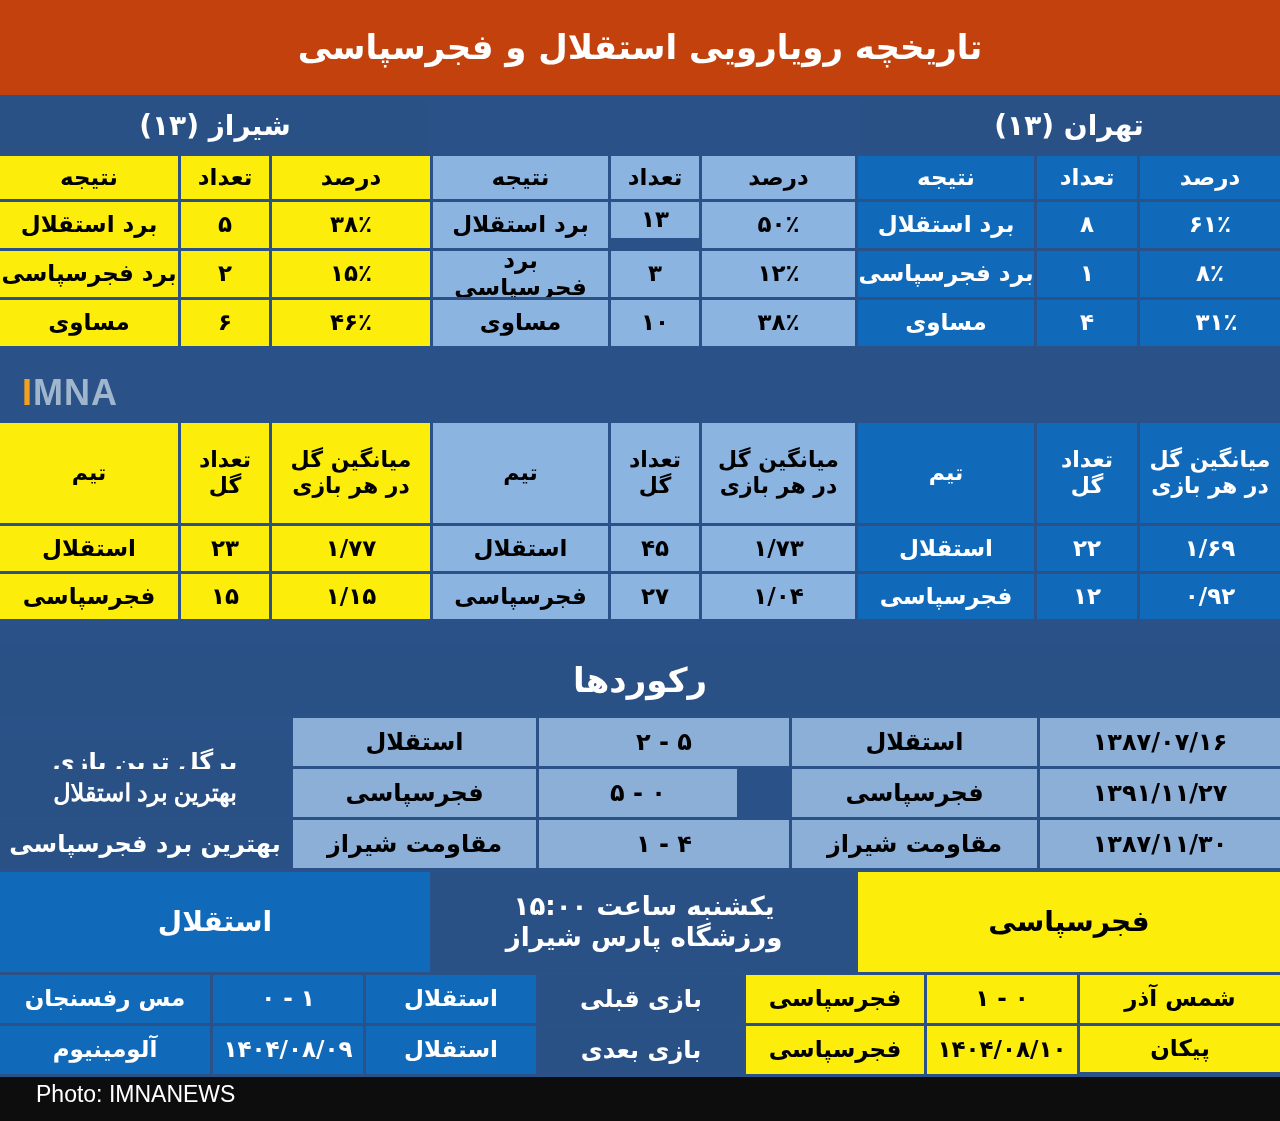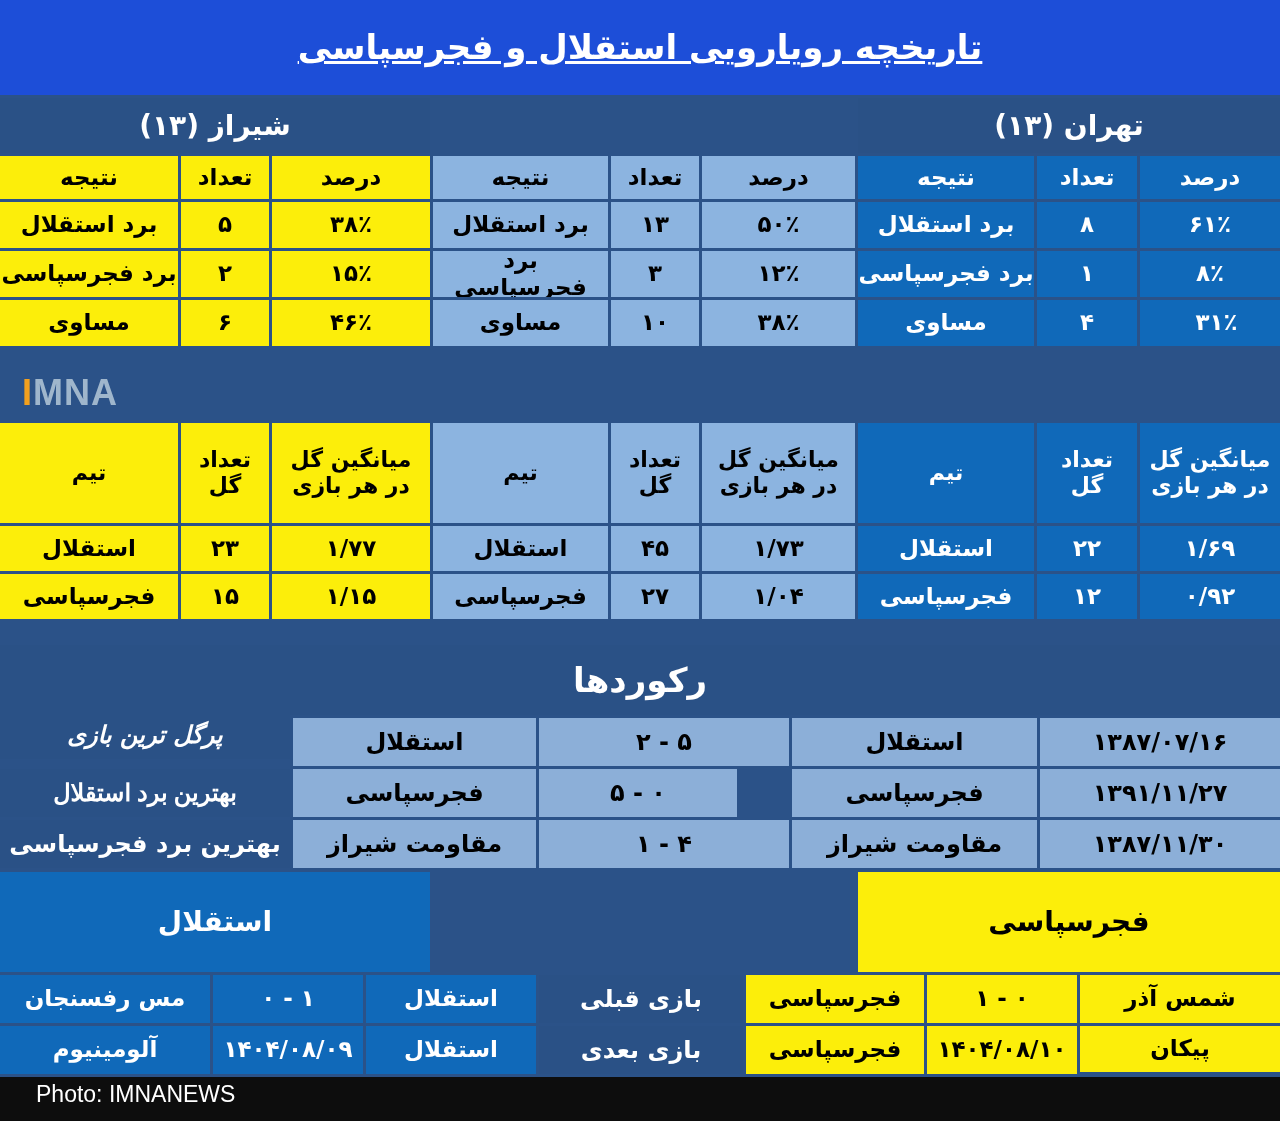--- a/index.html
+++ b/index.html
@@ -23,21 +23,21 @@
     display:flex;
     align-items:center;
     justify-content:center;
     text-align:center;
     line-height:1.18;
     direction:rtl;
     overflow:hidden;
     white-space:pre-line;
   }
   
-  .c-navy   {background:#1d4ed8;color:#ffffff;text-decoration:underline;}
+  .c-navy   {background:#c2410c;color:#ffffff;}
   .c-navy2  {background:#2a5186;color:#ffffff;}
   .c-blue   {background:#1069b9;color:#ffffff;}
   .c-lblue  {background:#8cb4e0;color:#000000;}
   .c-lblue2 {background:#8cafd8;color:#000000;}
   .c-yellow {background:#fcee0a;color:#000000;}
   .c-dark   {background:#0d0d0d;color:#ffffff;}
 
   .bold{font-weight:bold;}
   .t28{font-size:28px;}
   .t26{font-size:26px;}
@@ -83,21 +83,21 @@
   <div class="cell c-lblue bold t23" style="left:702px;top:156px;width:153px;height:43px;">درصد</div>
 
   <div class="cell c-blue bold t23" style="left:858px;top:156px;width:176px;height:43px;">نتیجه</div>
   <div class="cell c-blue bold t23" style="left:1037px;top:156px;width:100px;height:43px;">تعداد</div>
   <div class="cell c-blue bold t23" style="left:1140px;top:156px;width:140px;height:43px;">درصد</div>
 
   <div class="cell c-yellow bold t23" style="left:0;top:202px;width:178px;height:46px;">برد استقلال</div>
   <div class="cell c-yellow bold t23" style="left:181px;top:202px;width:88px;height:46px;">۵</div>
   <div class="cell c-yellow bold t23" style="left:272px;top:202px;width:158px;height:46px;">۳۸٪</div>
   <div class="cell c-lblue bold t23" style="left:433px;top:202px;width:175px;height:46px;">برد استقلال</div>
-  <div class="cell c-lblue bold t23" style="left:611px;top:202px;width:88px;height:46px;">۱۳</div>
+  <div class="cell c-lblue bold t23" style="left:611px;top:202px;width:88px;height:36px;">۱۳</div>
   <div class="cell c-lblue bold t23" style="left:702px;top:202px;width:153px;height:46px;">۵۰٪</div>
   <div class="cell c-blue bold t23" style="left:858px;top:202px;width:176px;height:46px;">برد استقلال</div>
   <div class="cell c-blue bold t23" style="left:1037px;top:202px;width:100px;height:46px;">۸</div>
   <div class="cell c-blue bold t23" style="left:1140px;top:202px;width:140px;height:46px;">۶۱٪</div>
 
   <div class="cell c-yellow bold t23" style="left:0;top:251px;width:178px;height:46px;">برد فجرسپاسی</div>
   <div class="cell c-yellow bold t23" style="left:181px;top:251px;width:88px;height:46px;">۲</div>
   <div class="cell c-yellow bold t23" style="left:272px;top:251px;width:158px;height:46px;">۱۵٪</div>
   <div class="cell c-lblue bold t23" style="left:433px;top:251px;width:175px;height:46px;">برد فجرسپاسی</div>
   <div class="cell c-lblue bold t23" style="left:611px;top:251px;width:88px;height:46px;">۳</div>
@@ -151,39 +151,43 @@
   <div class="cell c-yellow bold t23" style="left:272px;top:574px;width:158px;height:45px;">۱/۱۵</div>
   <div class="cell c-lblue bold t23" style="left:433px;top:574px;width:175px;height:45px;">فجرسپاسی</div>
   <div class="cell c-lblue bold t23" style="left:611px;top:574px;width:88px;height:45px;">۲۷</div>
   <div class="cell c-lblue bold t23" style="left:702px;top:574px;width:153px;height:45px;">۱/۰۴</div>
   <div class="cell c-blue bold t23" style="left:858px;top:574px;width:176px;height:45px;">فجرسپاسی</div>
   <div class="cell c-blue bold t23" style="left:1037px;top:574px;width:100px;height:45px;">۱۲</div>
   <div class="cell c-blue bold t23" style="left:1140px;top:574px;width:140px;height:45px;">۰/۹۲</div>
 
   <div class="cell c-navy2 bold t34" style="left:0;top:645px;width:1280px;height:70px;">رکوردها</div>
 
-  <div class="cell c-navy2 bold t24" style="left:0;top:711px;width:290px;height:48px;font-style:italic;">پرگل ترین بازی</div>
+  <div class="cell c-navy2 bold t24" style="left:0;top:738px;width:290px;height:48px;">پرگل ترین بازی</div>
   <div class="cell c-lblue2 bold t24" style="left:293px;top:718px;width:243px;height:48px;">استقلال</div>
   <div class="cell c-lblue2 bold t24" style="left:539px;top:718px;width:250px;height:48px;">۵ - ۲</div>
   <div class="cell c-lblue2 bold t24" style="left:792px;top:718px;width:245px;height:48px;" style-note="overridden below">استقلال</div>
   <div class="cell c-lblue2 bold t24" style="left:1040px;top:718px;width:240px;height:48px;">۱۳۸۷/۰۷/۱۶</div>
 
   <div class="cell c-navy2 bold t24" style="left:0;top:769px;width:290px;height:48px;font-family:Liberation Serif, serif;">بهترین برد استقلال</div>
   <div class="cell c-lblue2 bold t24" style="left:293px;top:769px;width:243px;height:48px;">فجرسپاسی</div>
   <div class="cell c-lblue2 bold t24" style="left:539px;top:769px;width:198px;height:48px;">۰ - ۵</div>
   <div class="cell c-lblue2 bold t24" style="left:792px;top:769px;width:245px;height:48px;">فجرسپاسی</div>
   <div class="cell c-lblue2 bold t24" style="left:1040px;top:769px;width:240px;height:48px;">۱۳۹۱/۱۱/۲۷</div>
 
   <div class="cell c-navy2 bold t24" style="left:0;top:820px;width:290px;height:48px;">بهترین برد فجرسپاسی</div>
   <div class="cell c-lblue2 bold t24" style="left:293px;top:820px;width:243px;height:48px;">مقاومت شیراز</div>
   <div class="cell c-lblue2 bold t24" style="left:539px;top:820px;width:250px;height:48px;">۴ - ۱</div>
   <div class="cell c-lblue2 bold t24" style="left:792px;top:820px;width:245px;height:48px;">مقاومت شیراز</div>
   <div class="cell c-lblue2 bold t24" style="left:1040px;top:820px;width:240px;height:48px;">۱۳۸۷/۱۱/۳۰</div>
 
   <div class="cell c-blue bold t28" style="left:0;top:872px;width:430px;height:100px;">استقلال</div>
+  <div class="cell c-navy2 bold t26" style="left:433px;top:872px;width:422px;height:100px;flex-direction:column;">
+    <span>یکشنبه ساعت ۱۵:۰۰</span>
+    <span>ورزشگاه پارس شیراز</span>
+  </div>
   <div class="cell c-yellow bold t28" style="left:858px;top:872px;width:422px;height:100px;">فجرسپاسی</div>
 
   <div class="cell c-blue bold t23" style="left:0;top:975px;width:210px;height:48px;">مس رفسنجان</div>
   <div class="cell c-blue bold t23" style="left:213px;top:975px;width:150px;height:48px;">۱ - ۰</div>
   <div class="cell c-blue bold t23" style="left:366px;top:975px;width:170px;height:48px;">استقلال</div>
   <div class="cell c-navy2 bold t24" style="left:539px;top:975px;width:204px;height:48px;">بازی قبلی</div>
   <div class="cell c-yellow bold t23" style="left:746px;top:975px;width:178px;height:48px;">فجرسپاسی</div>
   <div class="cell c-yellow bold t23" style="left:927px;top:975px;width:150px;height:48px;">۰ - ۱</div>
   <div class="cell c-yellow bold t23" style="left:1080px;top:975px;width:200px;height:48px;">شمس آذر</div>
 

